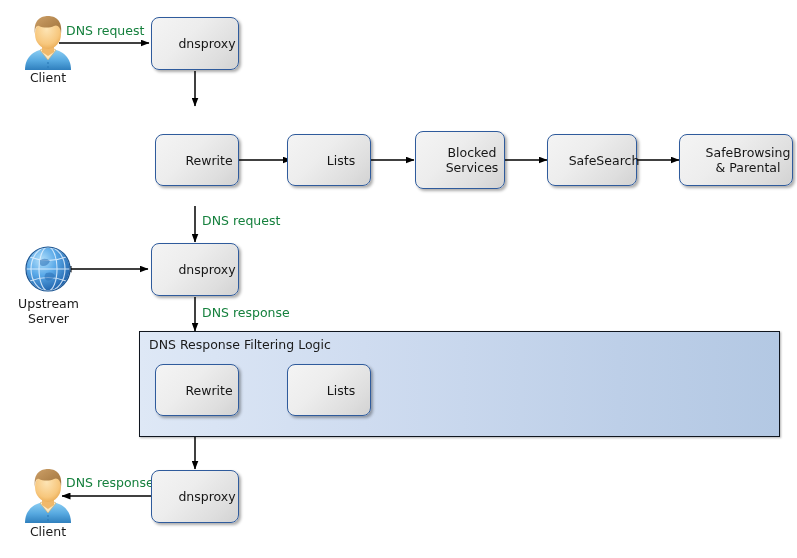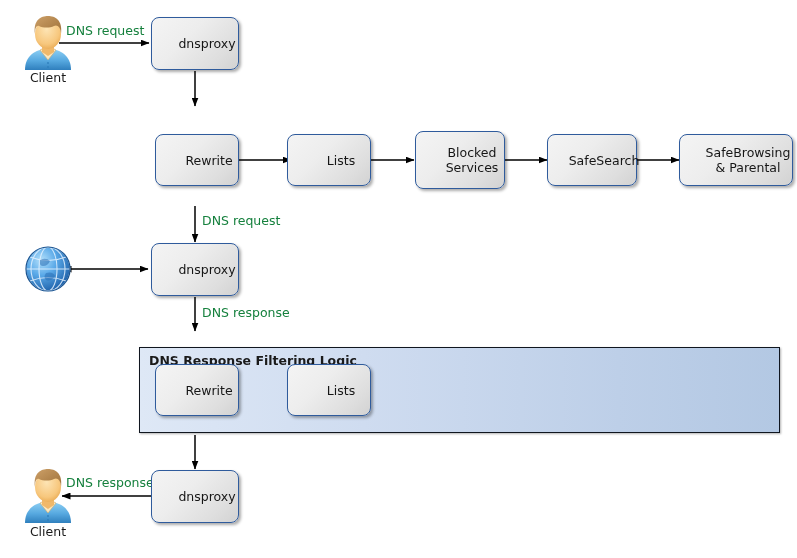--- a/index.html
+++ b/index.html
@@ -172,20 +172,22 @@
       <path d="M8 14 Q26 21 44 14"></path>
       <path d="M8 38 Q26 31 44 38"></path>
     </g>
 
     <g fill="#2b6fb5" opacity="0.55">
       <path d="M18 17 q6 -3 10 1 q-2 5 -7 5 q-4 0 -3 -6 Z"></path>
       <path d="M24 30 q7 -2 9 3 q-4 6 -9 4 q-3 -3 0 -7 Z"></path>
     </g>
     <circle cx="26" cy="26" r="22" fill="none" stroke="#1b5490" stroke-width="1.2"></circle>
   </svg>
+  <div class="actor-label" style="left:6px; top:296px; width:85px;">Upstream
+Server</div>
 
   <svg class="icon" style="left:21px; top:467px;" width="54" height="56" viewBox="0 0 54 56" xmlns="http://www.w3.org/2000/svg">
     <path d="M4 56 C4 42 14 35 27 35 C40 35 50 42 50 56 Z" fill="url(#shirtGrad)"></path>
     <path d="M19 36 L27 46 L35 36 L31 34 L27 40 L23 34 Z" fill="#fce8c0" stroke="#cfa96a" stroke-width="0.6"></path>
     <path d="M21 29 L33 29 L33 38 L27 42 L21 38 Z" fill="#f0b86a"></path>
     <ellipse cx="27" cy="20" rx="13" ry="15" fill="url(#faceGrad)"></ellipse>
     <path d="M14 20 C12 6 20 2 27 2 C34 2 42 6 40 20 C40 13 36 10 33 12 C29 14 22 14 18 12 C15 11 14 15 14 20 Z" fill="url(#hairGrad)"></path>
     <circle cx="27" cy="49" r="0.9" fill="#2f7fbd"></circle>
     <circle cx="27" cy="53" r="0.9" fill="#2f7fbd"></circle>
   </svg>
@@ -212,21 +214,21 @@
   </div>
   <div class="node" style="left:415px; top:131px; width:90px; height:58px;">
     <span>Blocked
 Services</span>
   </div>
   <div class="node" style="left:679px; top:134px; width:114px; height:52px;">
     <span>SafeBrowsing
 &amp; Parental</span>
   </div>
 
-  <div class="group-box" style="left:139px; top:347px; width:641px; height:86px;font-weight:bold;">
+  <div class="group-box" style="left:139px; top:331px; width:641px; height:106px;">
     <div class="group-title">DNS Response Filtering Logic</div>
   </div>
 
   <div class="node" style="left:155px; top:364px; width:84px; height:52px;">
     <span>Rewrite</span>
   </div>
   <div class="node" style="left:287px; top:364px; width:84px; height:52px;">
     <span>Lists</span>
   </div>
 

